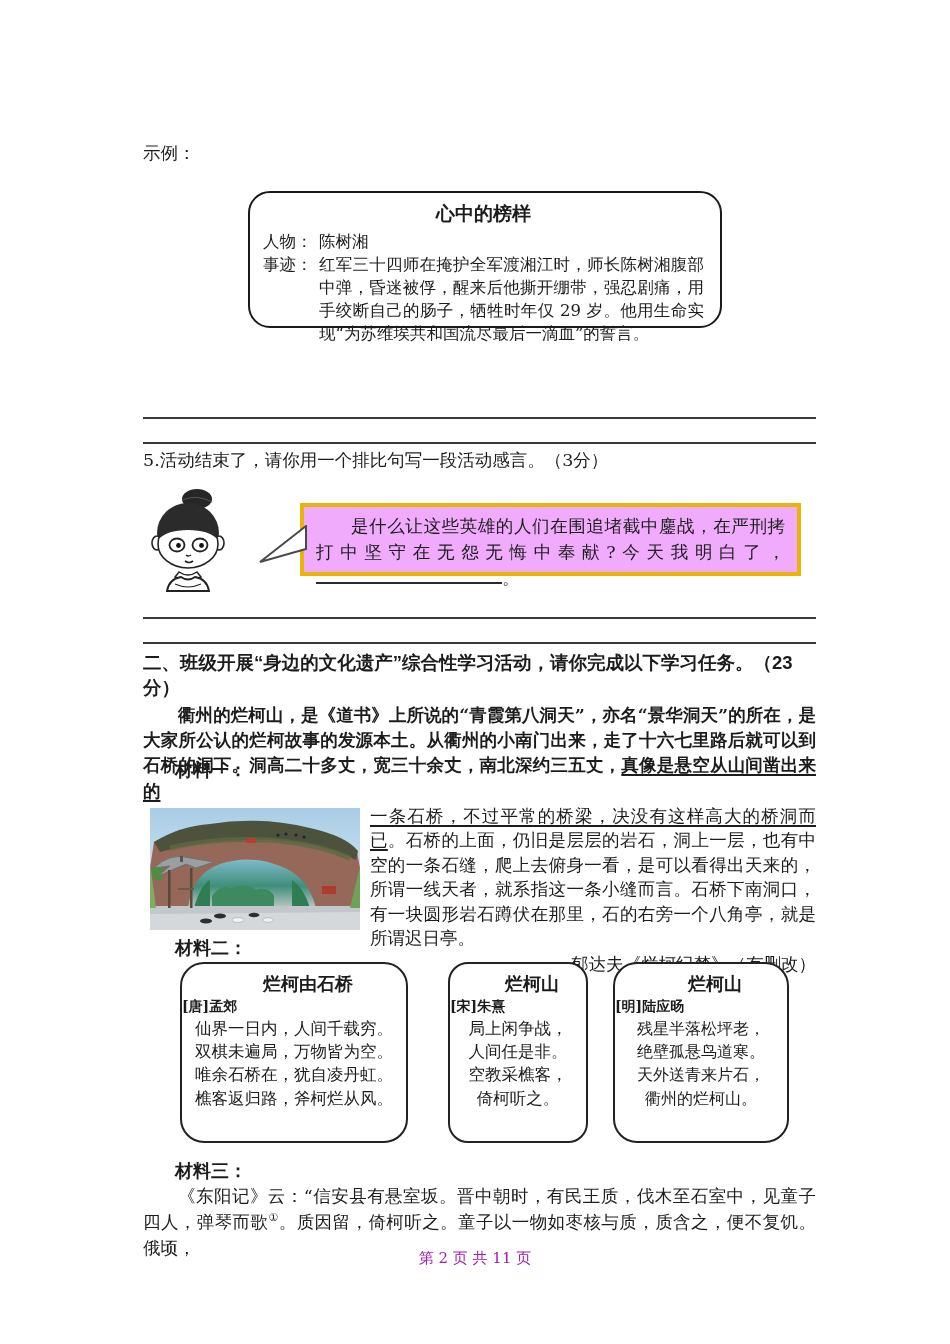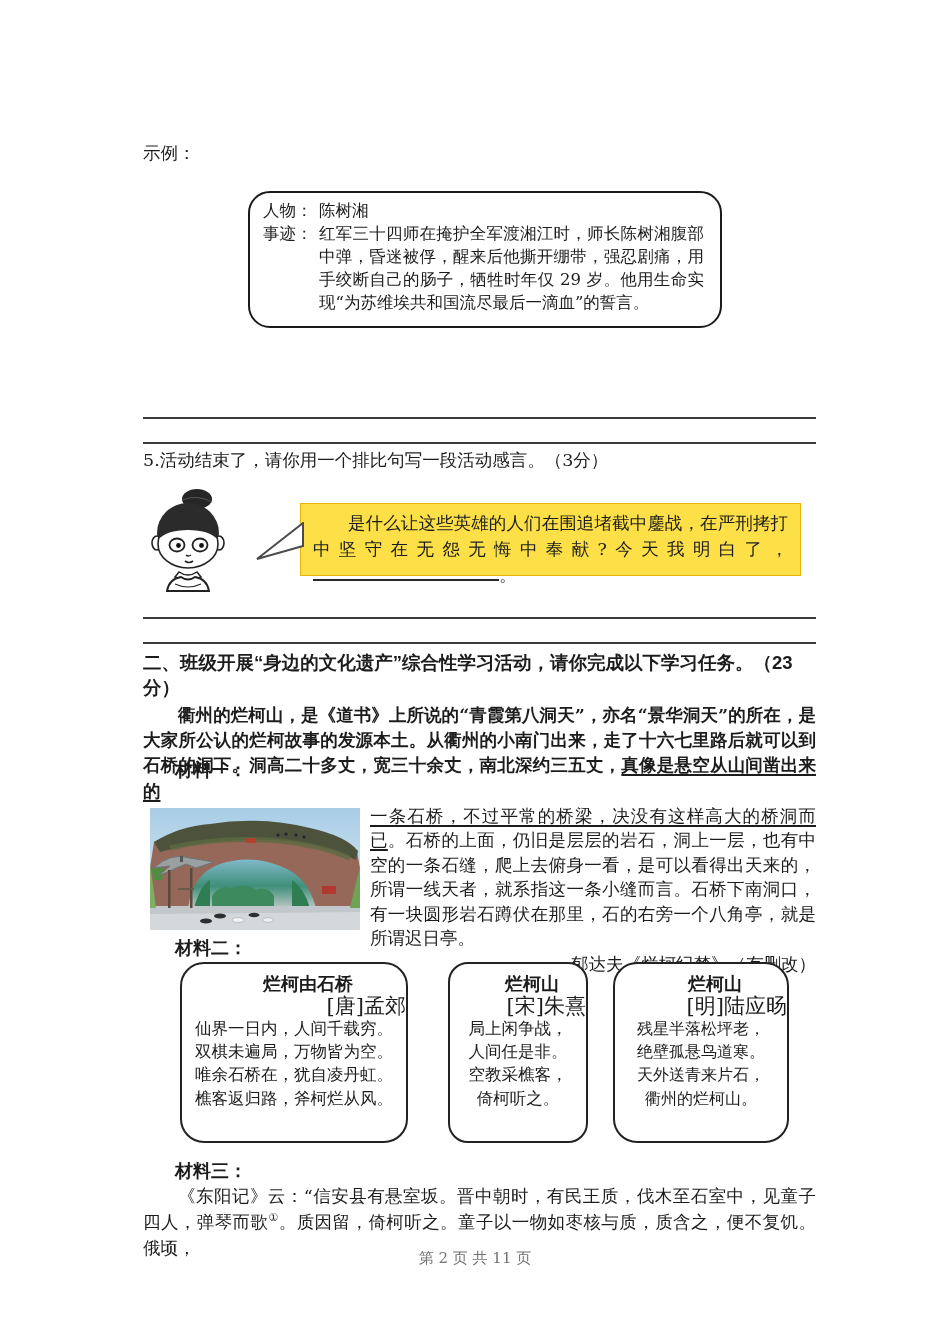--- a/index.html
+++ b/index.html
@@ -30,21 +30,21 @@
   .answer-line{position:absolute;left:0;width:673px;height:0;border-top:2px solid #3a3a3a;}
   .al1{top:417px;} .al2{top:442px;} .al3{top:617px;} .al4{top:642px;}
 
   
   .q5-text{position:absolute;top:448px;left:0;font-size:17.5px;}
 
   .avatar{position:absolute;top:488px;left:2px;width:86px;height:104px;}
 
   .bubble{
     position:absolute;top:503px;left:157px;width:501px;height:73px;
-    box-sizing:border-box;border:1px solid #eab308;background:#fde047;
+    box-sizing:border-box;border:4px solid #eab308;background:#f0abfc;
     padding:6px 12px 0 12px;font-size:17.5px;line-height:26px;
   }
   .bubble-inner{text-indent:2em;text-align:justify;}
   .bubble-blank{
     display:inline-block;width:186px;height:14px;
     border-bottom:2px solid #2a2a2a;vertical-align:baseline;
   }
   .bubble-tail{position:absolute;left:-45px;top:18px;width:48px;height:42px;}
 
   
@@ -62,40 +62,41 @@
   
   .poem-row{position:absolute;top:962px;left:0;width:673px;height:182px;}
   .poem-card{
     position:absolute;top:0;box-sizing:border-box;height:181px;
     border:2px solid #222;border-radius:24px;background:#fff;padding-top:9px;
   }
   .poem-1{left:37px;width:228px;}
   .poem-2{left:305px;width:140px;border-radius:20px;}
   .poem-3{left:470px;width:176px;}
   .poem-title{text-align:center;font-size:18px;font-family:"Liberation Sans", sans-serif;font-weight:bold;line-height:22px;margin-left:28px;}
-  .poem-author{text-align:right;font-size:21px;line-height:22px;}
+  .poem-author{text-align:left;font-size:14px;line-height:22px;font-weight:bold;}
   .poem-line{text-align:center;font-size:16.5px;line-height:23.2px;white-space:nowrap;}
   .poem-3 .poem-line{font-size:16px;}
 
   
   .m3-body{position:absolute;top:1183px;left:0;width:673px;font-size:17.5px;line-height:26px;text-align:justify;text-indent:2em;}
   .fn-sup{font-size:11px;vertical-align:super;line-height:0;}
 
   
-  .page-footer{position:absolute;top:1249px;left:0;width:950px;text-align:center;font-size:15px;color:#737373;}
+  .page-footer{position:absolute;top:1249px;left:0;width:950px;text-align:center;font-size:15px;color:#a21caf;}
 </style>
 </head>
 <body>
 
 <div class="page">
   <div class="content">
 
     <div class="example-label serif">示例：</div>
 
     <div class="example-card">
+      <div class="card-title">心中的榜样</div>
       <div class="card-row">
         <span class="lbl">人物：</span>
         <span class="val">陈树湘</span>
       </div>
       <div class="card-row">
         <span class="lbl">事迹：</span>
         <span class="val">红军三十四师在掩护全军渡湘江时，师长陈树湘腹部中弹，昏迷被俘，醒来后他撕开绷带，强忍剧痛，用手绞断自己的肠子，牺牲时年仅 29 岁。他用生命实现“为苏维埃共和国流尽最后一滴血”的誓言。</span>
       </div>
     </div>
 

